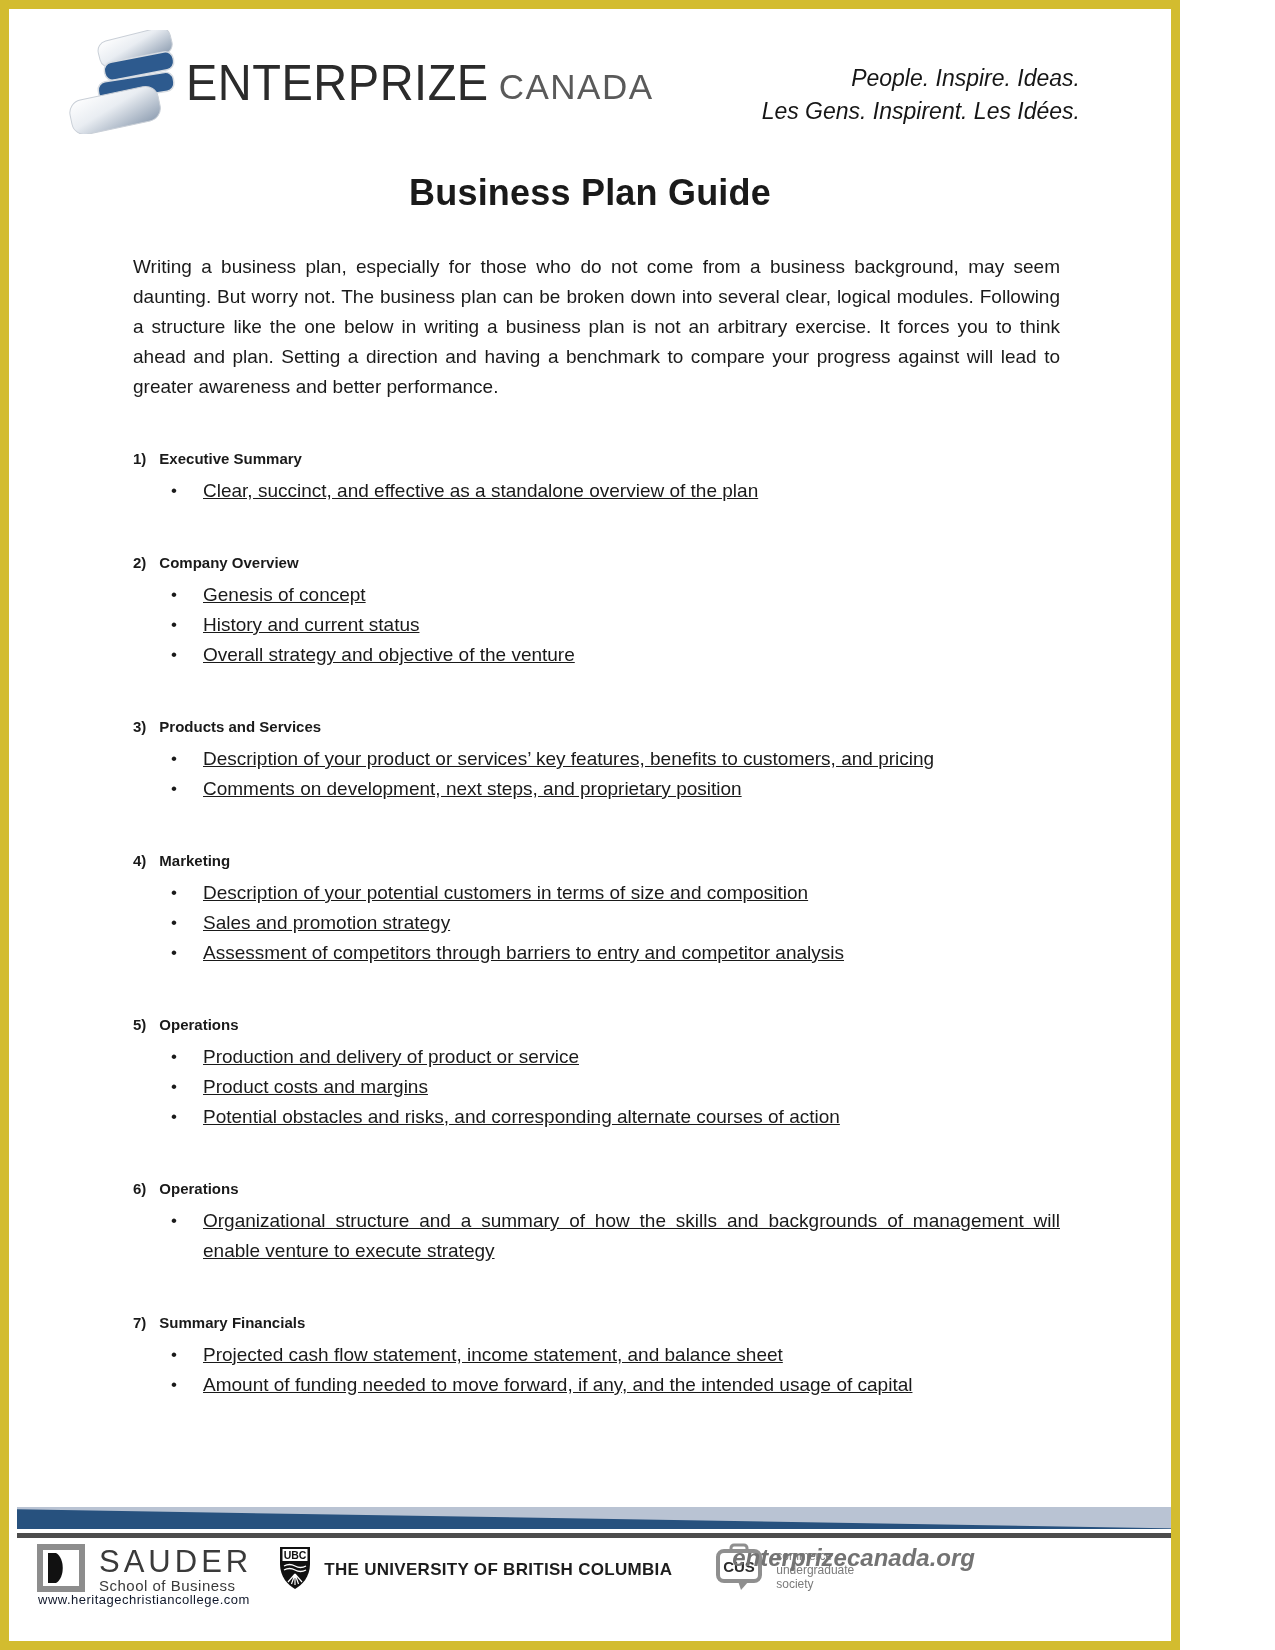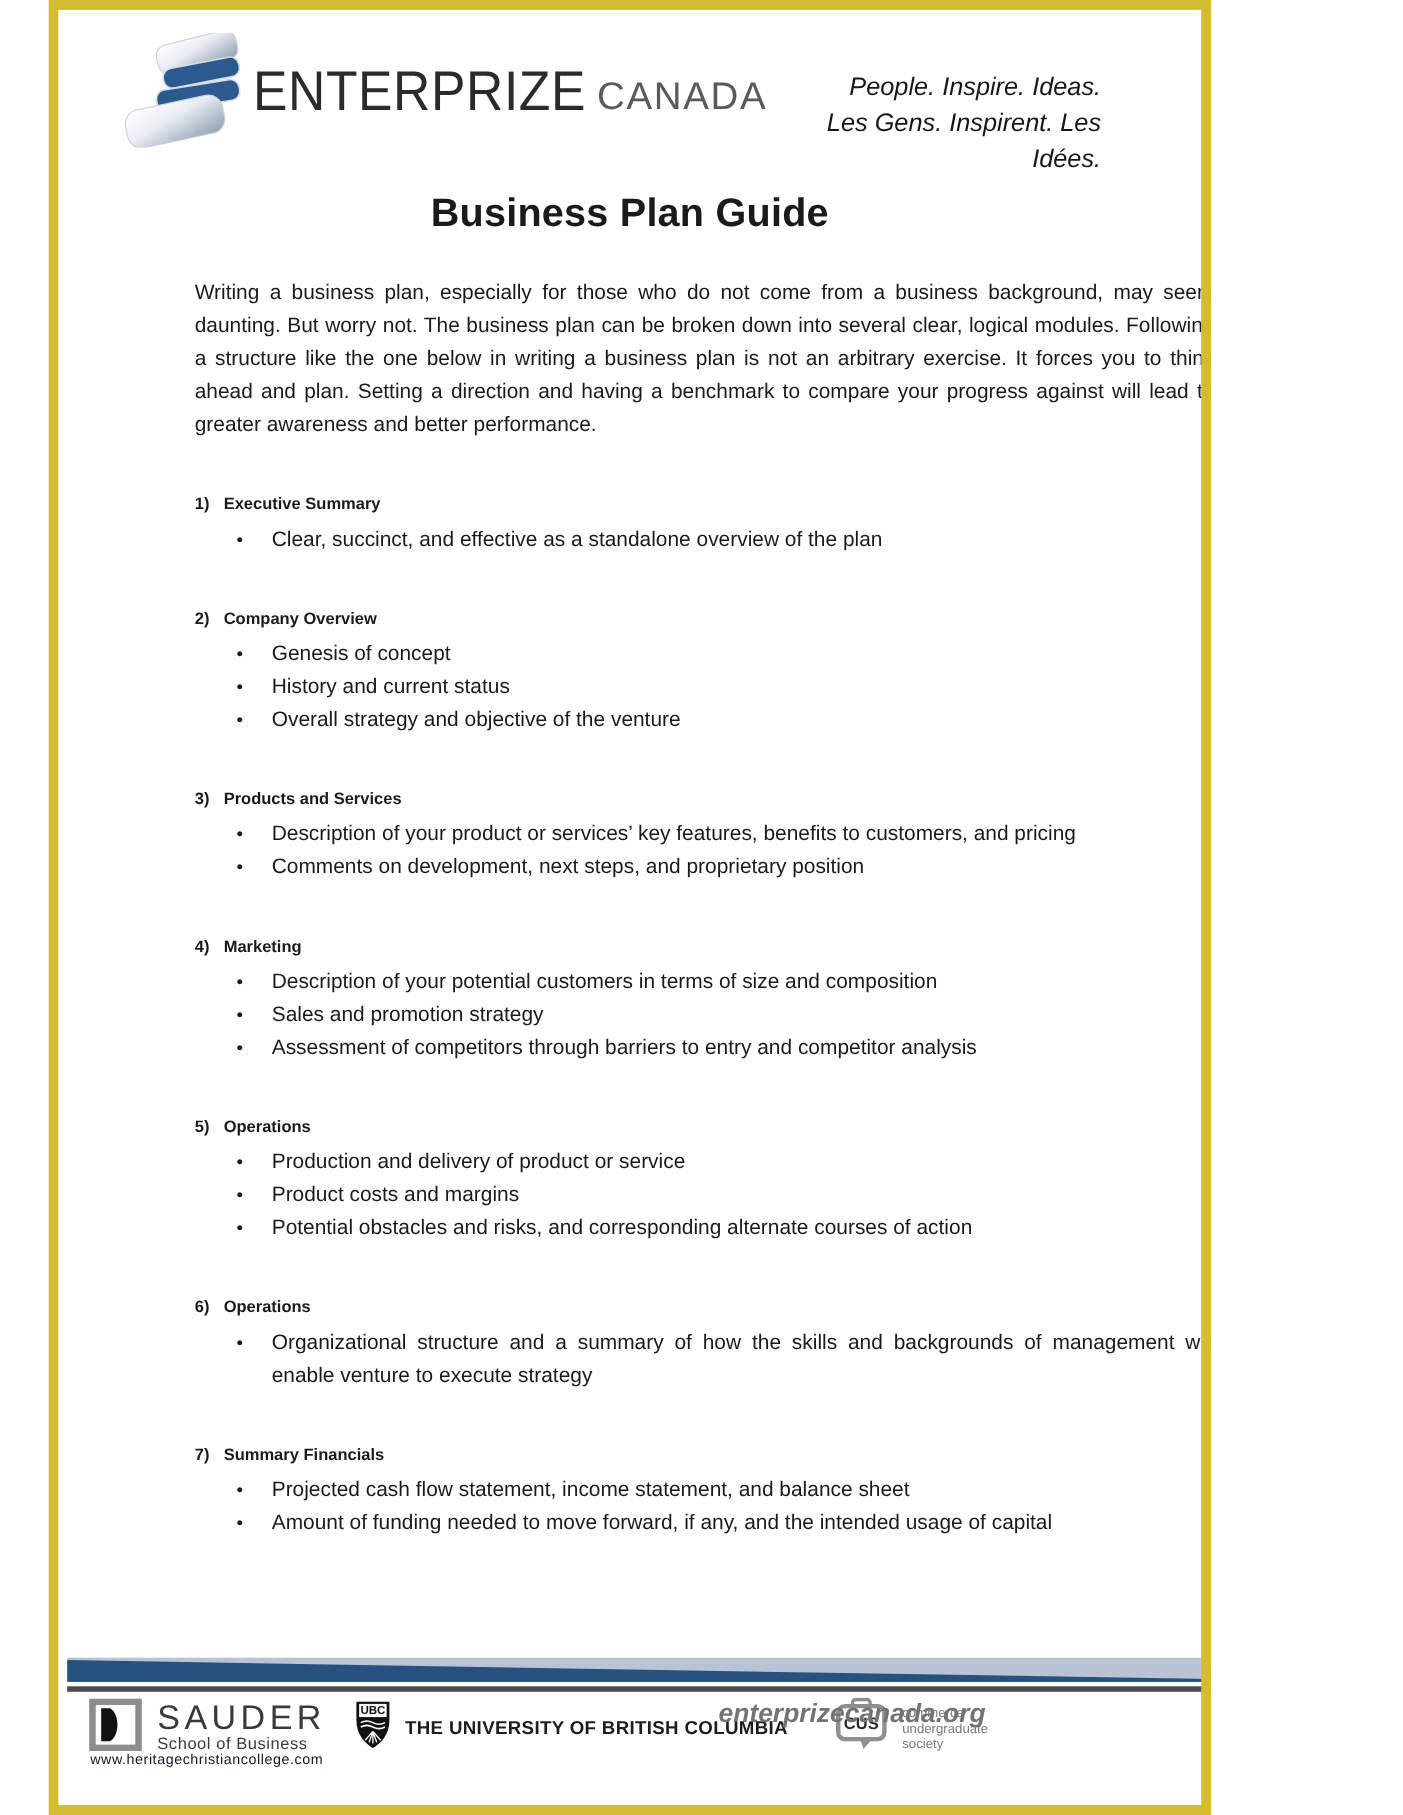--- a/index.html
+++ b/index.html
@@ -1,23 +1,22 @@
 <!DOCTYPE html>
 <html style="--frame-yellow: #d3bc2f; --band-light: #b9c3d3; --band-blue: #27517e; --rule-gray: #4c4c4c;"><head>
 <meta charset="utf-8">
 <style>
   html,body{margin:0;padding:0;background:#fff;}
   .page{
     position:relative;
-    width:1057px;height:1650px;
+    width:1180px;height:1650px;
     background:#ffffff;
     font-family:"Liberation Sans", sans-serif;
     color:#1a1a1a;
     overflow:hidden;
-    margin-left:44px;
   }
   .frame{
     position:absolute;inset:0;
     border:9px solid var(--frame-yellow,#d3bc2f);
     pointer-events:none;z-index:20;
   }
   
   .header{
     position:absolute;top:30px;left:68px;right:100px;
     display:flex;justify-content:space-between;align-items:flex-start;
@@ -35,21 +34,21 @@
     letter-spacing:0.2px;
   }
   .content{position:absolute;top:252px;left:133px;width:927px;}
   .intro{margin:0;font-size:19px;line-height:30px;text-align:justify;}
   .section{margin-top:41px;}
   .section-heading{font-size:15px;font-weight:bold;line-height:32px;margin:0;}
   .section-heading .num{margin-right:13px;}
   .bullets{margin-top:1px;}
   .bullet{display:flex;font-size:19px;line-height:30px;}
   .bullet .dot{flex:0 0 70px;box-sizing:border-box;padding-left:38px;font-size:17px;}
-  .bullet .btext{flex:1;text-align:justify;}
+  .bullet .btext{flex:1;text-align:justify;text-decoration:underline;}
   
   .band{
     position:absolute;left:17px;top:1507px;width:1232px;height:22px;
     background:var(--band-light,#b9c3d3);
   }
   .band .wedge{
     position:absolute;inset:0;
     background:var(--band-blue,#27517e);
     -webkit-clip-path:polygon(0 10%,97% 100%,0 100%);
     clip-path:polygon(0 10%,97% 100%,0 100%);

